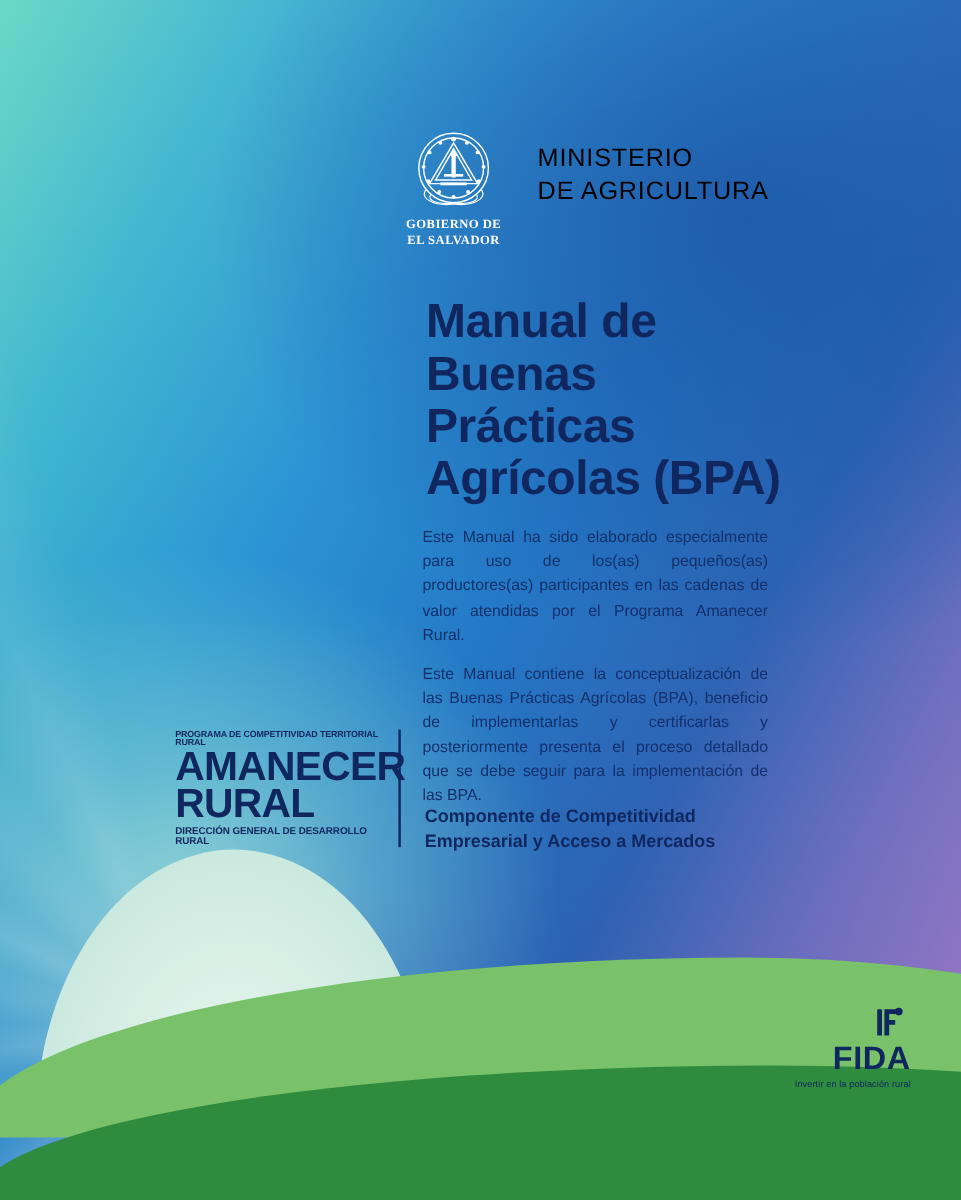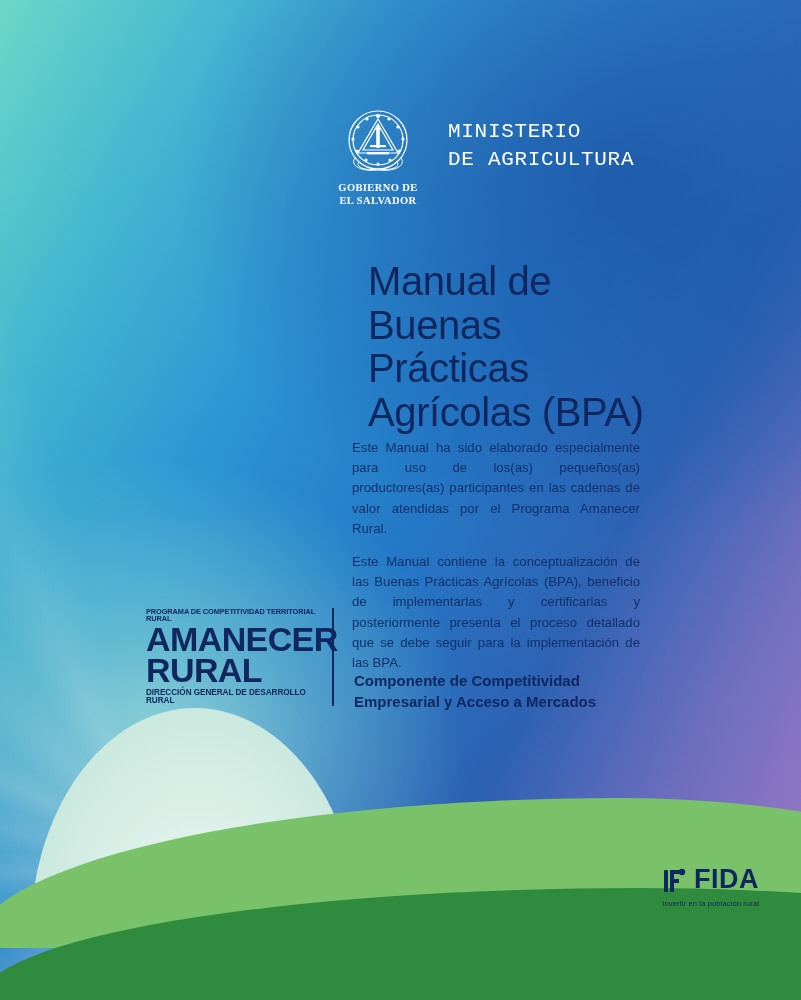--- a/index.html
+++ b/index.html
@@ -106,40 +106,40 @@
   .crest-caption {
     font-family: "Liberation Serif", serif;
     font-size: 10.5px;
     letter-spacing: 0.4px;
     line-height: 1.25;
     margin-top: 5px;
     color: #ffffff;
     font-weight: 700;
   }
   .ministry {
-    font-family: Liberation Mono, monospace;
-    color: #ffffff;
+    font-family: Liberation Sans, sans-serif;
+    color: #000000;
     font-size: 21px;
     line-height: 1.33;
     letter-spacing: 0.7px;
     padding-top: 10px;
   }
   
   .title-block {
     position: absolute;
     left: 352px;
     top: 244px;
     width: 330px;
   }
   .title-block h1 {
-    margin: 16px;
+    margin: 3px;
     color: #10265e;
     font-size: 40px;
     line-height: 1.09;
-    font-weight: 400;
+    font-weight: 700;
     letter-spacing: -0.4px;
   }
   
   .intro {
     position: absolute;
     left: 352px;
     top: 438px;
     width: 288px;
     color: #13306b;
     font-size: 13.2px;
@@ -195,22 +195,23 @@
   
   .fida {
     position: absolute;
     right: 42px;
     bottom: 92px;
     text-align: left;
     color: #10265e;
   }
   .fida-top {
     display: flex;
-    align-items: flex-start;
+    align-items: flex-end;
     gap: 2px;
+    flex-direction: column;
   }
   .fida-mark svg { display: block; }
   .fida-word {
     font-size: 27px;
     font-weight: 700;
     letter-spacing: 0.5px;
     line-height: 1;
     color: #10265e;
   }
   .fida-tag {

